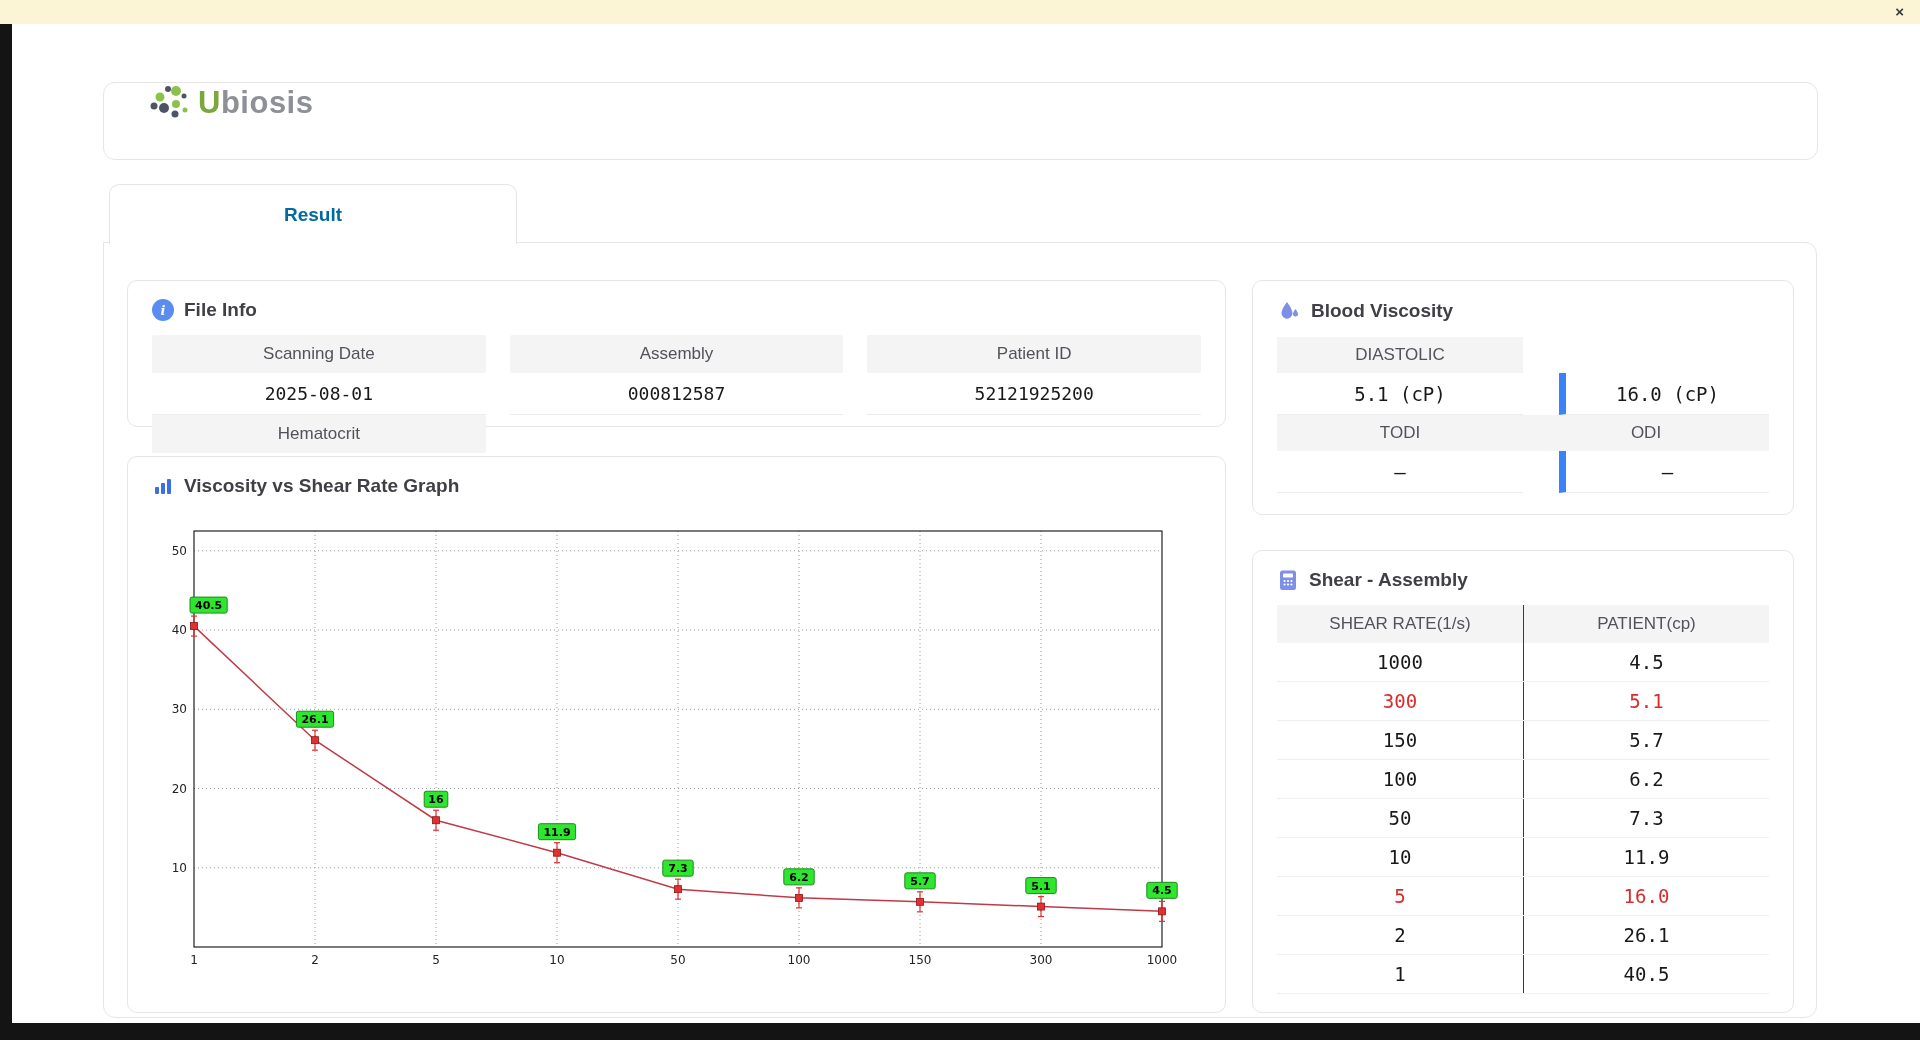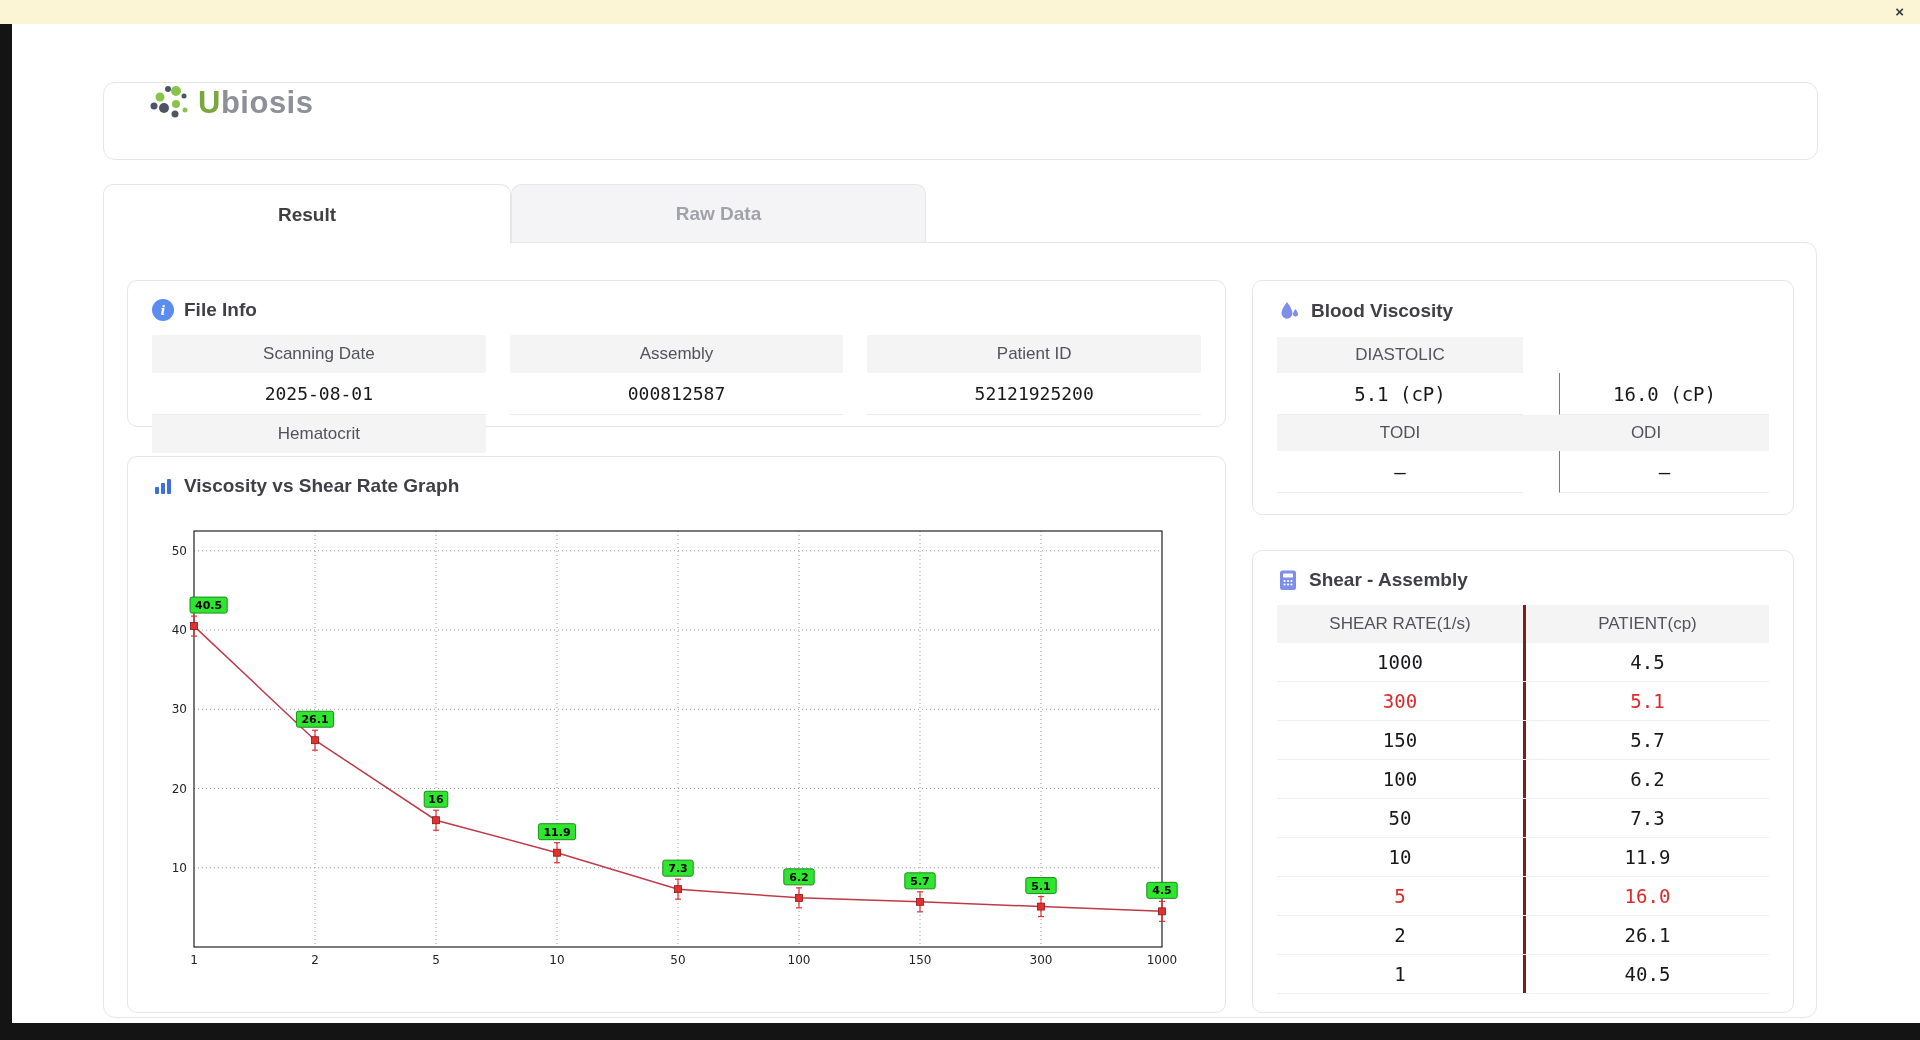--- a/index.html
+++ b/index.html
@@ -35,21 +35,21 @@
   .brand { font-size: 31px; font-weight: bold; letter-spacing: 0.5px; }
   .brand .u { color: #7aa83c; }
   .brand .rest { color: #8d9097; }
   .page-title { margin-left: 56px; font-size: 26px; font-weight: bold; color: #4e5ad8; }
   
   .tab {
     position: absolute; display: flex; align-items: center; justify-content: center;
     font-size: 19px; font-weight: bold; cursor: pointer;
     border: 1px solid #e6e6ea; border-bottom: none; border-radius: 10px 10px 0 0;
   }
-  .tab-result { left: 91px; top: 160px; width: 408px; height: 60px; background: #fff; color: #404040; z-index: 3; }
+  .tab-result { left: 97px; top: 160px; width: 408px; height: 60px; background: #fff; color: #0369a1; z-index: 3; }
   .tab-raw { left: 499px; top: 160px; width: 415px; height: 58px; background: #f4f4f6; color: #a1a1aa; z-index: 1; }
   
   .panel {
     position: absolute; left: 91px; top: 218px; width: 1714px; height: 776px;
     background: #fff; border: 1px solid #e6e6ea; border-radius: 0 12px 12px 12px; z-index: 2;
   }
   .card-title-row { display: flex; align-items: center; gap: 10px; margin-bottom: 14px; }
   .card-title { font-size: 19px; font-weight: bold; color: #3f3f46; }
   .icon-circle-info {
     width: 22px; height: 22px; border-radius: 50%; background: #5b8df0; color: #fff;
@@ -77,35 +77,35 @@
   .bv-row { display: grid; grid-template-columns: 1fr 1fr; }
   .bv-head-cell {
     background: #f4f4f5; height: 36px; display: flex; align-items: center; justify-content: center;
     font-size: 17px; color: #52525b;
   }
   .bv-val-cell {
     height: 42px; display: flex; align-items: center; justify-content: center;
     font-family: "DejaVu Sans Mono", monospace; font-size: 19px; color: #18181b;
     border-bottom: 1px solid #ececf0;
   }
-  .bv-val-cell + .bv-val-cell { border-left: 1px solid #3b82f6; margin-left: 36px; }
+  .bv-val-cell + .bv-val-cell { border-left: 7px solid #3b82f6; margin-left: 36px; }
   
   .shear-card { left: 1148px; top: 307px; width: 542px; height: 463px; padding: 18px 24px; }
   .sh-table { margin-top: 10px; }
   .sh-head { display: grid; grid-template-columns: 1fr 1fr; background: #f4f4f5; }
   .sh-head .cell {
     height: 38px; display: flex; align-items: center; justify-content: center;
     font-size: 17px; color: #52525b;
   }
   .sh-row { display: grid; grid-template-columns: 1fr 1fr; border-bottom: 1px solid #f0f0f3; }
   .sh-row .cell {
     height: 38px; display: flex; align-items: center; justify-content: center;
     font-family: "DejaVu Sans Mono", monospace; font-size: 19px; color: #18181b;
   }
-  .sh-head .cell + .cell, .sh-row .cell + .cell { border-left: 3px solid #7f1d1d; }
+  .sh-head .cell + .cell, .sh-row .cell + .cell { border-left: 1px solid #7f1d1d; }
   .sh-row.hl .cell { color: #d92b2b; }
 </style>
 </head>
 <body>
 
 <div class="top-strip">
   <span class="close-btn">×</span>
 </div>
 
 <div class="window">
@@ -123,21 +123,20 @@
         <circle cx="29" cy="31" r="3.5" fill="#4b5563"></circle>
         <circle cx="39" cy="27" r="2.5" fill="#8bc34a"></circle>
       </svg>
       <div class="brand">
         <span class="u">U</span><span class="rest">biosis</span>
       </div>
     </div>
   </div>
 
   <div class="tab tab-result">Result</div>
-  <div class="tab tab-raw">Raw Data</div>
 
   <div class="panel">
 
     <div class="card file-info-card">
       <div class="card-title-row">
         <span class="icon-circle-info">i</span>
         <span class="card-title">File Info</span>
       </div>
       <div class="fi-grid">
           <div class="fi-col">

